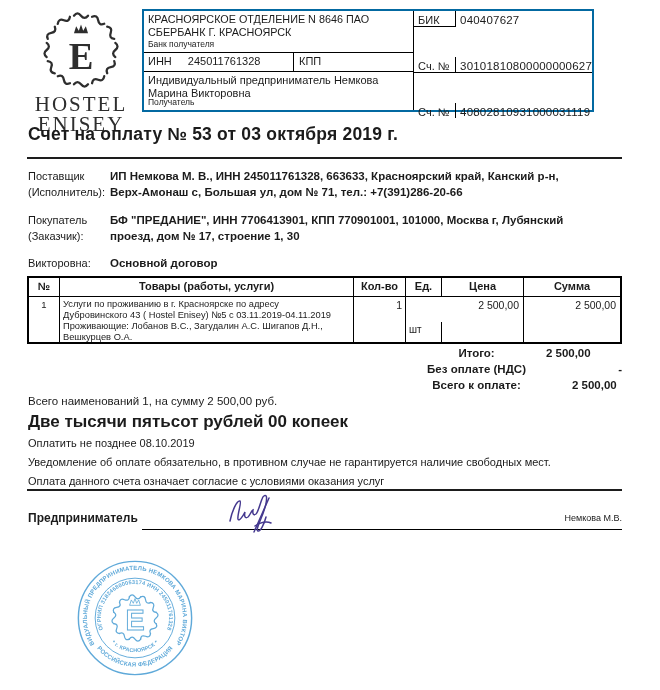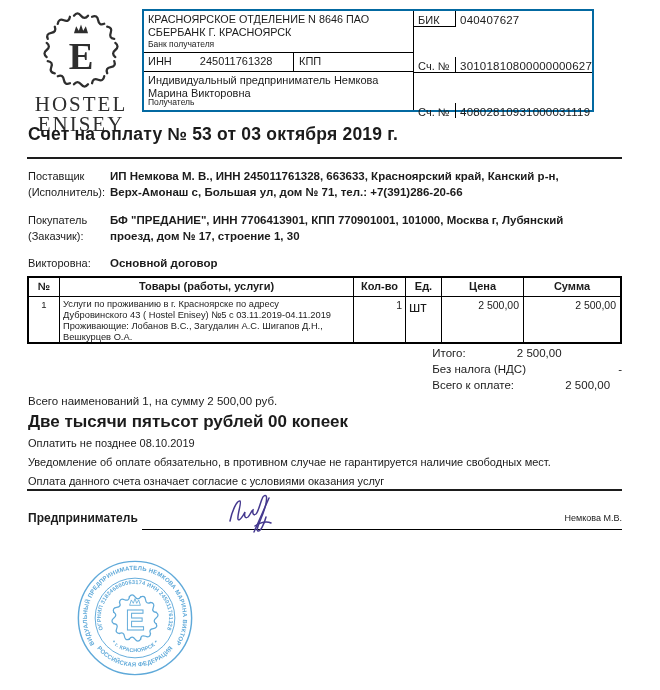--- a/index.html
+++ b/index.html
@@ -15,21 +15,21 @@
 
   
   .bank-table{position:absolute;left:142px;top:9px;width:452px;height:103px;
               border:2px solid #0369a1;box-sizing:border-box;display:flex;font-size:11px;justify-content:space-between;}
   .bt-left{width:271px;border-right:1px solid #000;display:flex;flex-direction:column;box-sizing:border-box;}
   .bt-bank-cell{height:42px;border-bottom:1px solid #000;position:relative;box-sizing:border-box;
                 padding:2px 0 0 4px;line-height:13px;font-size:10.8px;}
   .bt-small-label{position:absolute;left:4px;bottom:1px;font-size:8.5px;color:#222;}
   .bt-innkpp-row{height:19px;border-bottom:1px solid #000;display:flex;box-sizing:border-box;}
   .bt-inn-cell{width:150px;border-right:1px solid #000;box-sizing:border-box;padding:2px 0 0 4px;}
-  .bt-inn-val{margin-left:28px;}
+  .bt-inn-val{margin-left:16px;}
   .bt-kpp-cell{flex:1;padding:2px 0 0 5px;}
   .bt-recipient-cell{flex:1;position:relative;padding:2px 0 0 4px;line-height:13px;box-sizing:border-box;}
   .bt-right{flex:1;display:flex;flex-direction:column;box-sizing:border-box;gap:30px;}
   .bt-row{display:flex;box-sizing:border-box;}
   .bt-row1{height:20px;}
   .bt-row2{height:22px;border-bottom:1px solid #000;}
   .bt-row3{flex:1;}
   .bt-label{width:42px;border-right:1px solid #000;box-sizing:border-box;padding:3px 0 0 4px;}
   .bt-row1 .bt-label{border-bottom:1px solid #000;}
   .bt-value{flex:1;padding:3px 0 0 4px;font-size:11.5px;letter-spacing:.2px;}
@@ -53,26 +53,26 @@
   .it-row{display:grid;grid-template-columns:31px 294px 52px 36px 82px 1fr;}
   .it-head{height:19px;border-bottom:1px solid #000;font-weight:bold;font-size:11px;box-sizing:border-box;}
   .it-head>div{border-right:1px solid #000;text-align:center;padding-top:2px;box-sizing:border-box;}
   .it-head>div:last-child{border-right:none;}
   .it-body{height:45px;box-sizing:border-box;}
   .it-body>div{border-right:1px solid #000;box-sizing:border-box;}
   .it-body>div:last-child{border-right:none;}
   .cell-num{text-align:center;padding-top:2px;font-size:9.5px;}
   .cell-desc{padding:2px 3px 0;font-size:9.3px;line-height:11px;}
   .cell-qty{text-align:right;padding:2px 3px 0;font-size:10.5px;}
-  .cell-unit{padding:2px 16px 0 3px;font-size:14px;}
+  .cell-unit{padding:2px 16px 0 3px;font-size:10px;margin-top:25px;}
   .cell-price,.cell-sum{text-align:right;padding:2px 4px 0;font-size:10.5px;}
 
   
   .totals{position:absolute;top:347px;right:38px;}
-  .t-row{display:flex;justify-content:flex-start;margin-bottom:4px;font-weight:normal;font-size:11.5px;}
+  .t-row{display:flex;justify-content:center;margin-bottom:4px;font-weight:bold;font-size:11.5px;}
   .t-value{width:96px;text-align:right;}
   .count-line{position:absolute;left:28px;top:395px;font-size:11.5px;}
   .words-line{position:absolute;left:28px;top:412px;font-size:17px;font-weight:bold;}
   .notes{position:absolute;left:28px;top:437px;font-size:11px;}
   .note-line{margin-bottom:7px;}
 
   
   .sig-role{position:absolute;left:28px;top:511px;font-size:12px;font-weight:bold;}
   .sig-line{position:absolute;left:142px;width:480px;top:529px;border-top:1px solid #000;}
   .sig-name{position:absolute;right:38px;top:513px;font-size:9px;}
@@ -189,21 +189,21 @@
       <div class="cell-sum">2 500,00</div>
     </div>
   </div>
 
   <div class="totals">
     <div class="t-row">
       <span class="t-label">Итого:</span>
       <span class="t-value">2 500,00</span>
     </div>
     <div class="t-row">
-      <span class="t-label">Без налога (НДС)</span>
+      <span class="t-label">Без оплате (НДС)</span>
       <span class="t-value">-</span>
     </div>
     <div class="t-row">
       <span class="t-label">Всего к оплате:</span>
       <span class="t-value">2 500,00</span>
     </div>
   </div>
 
   <div class="count-line">Всего наименований 1, на сумму 2 500,00 руб.</div>
   <div class="words-line">Две тысячи пятьсот рублей 00 копеек</div>

